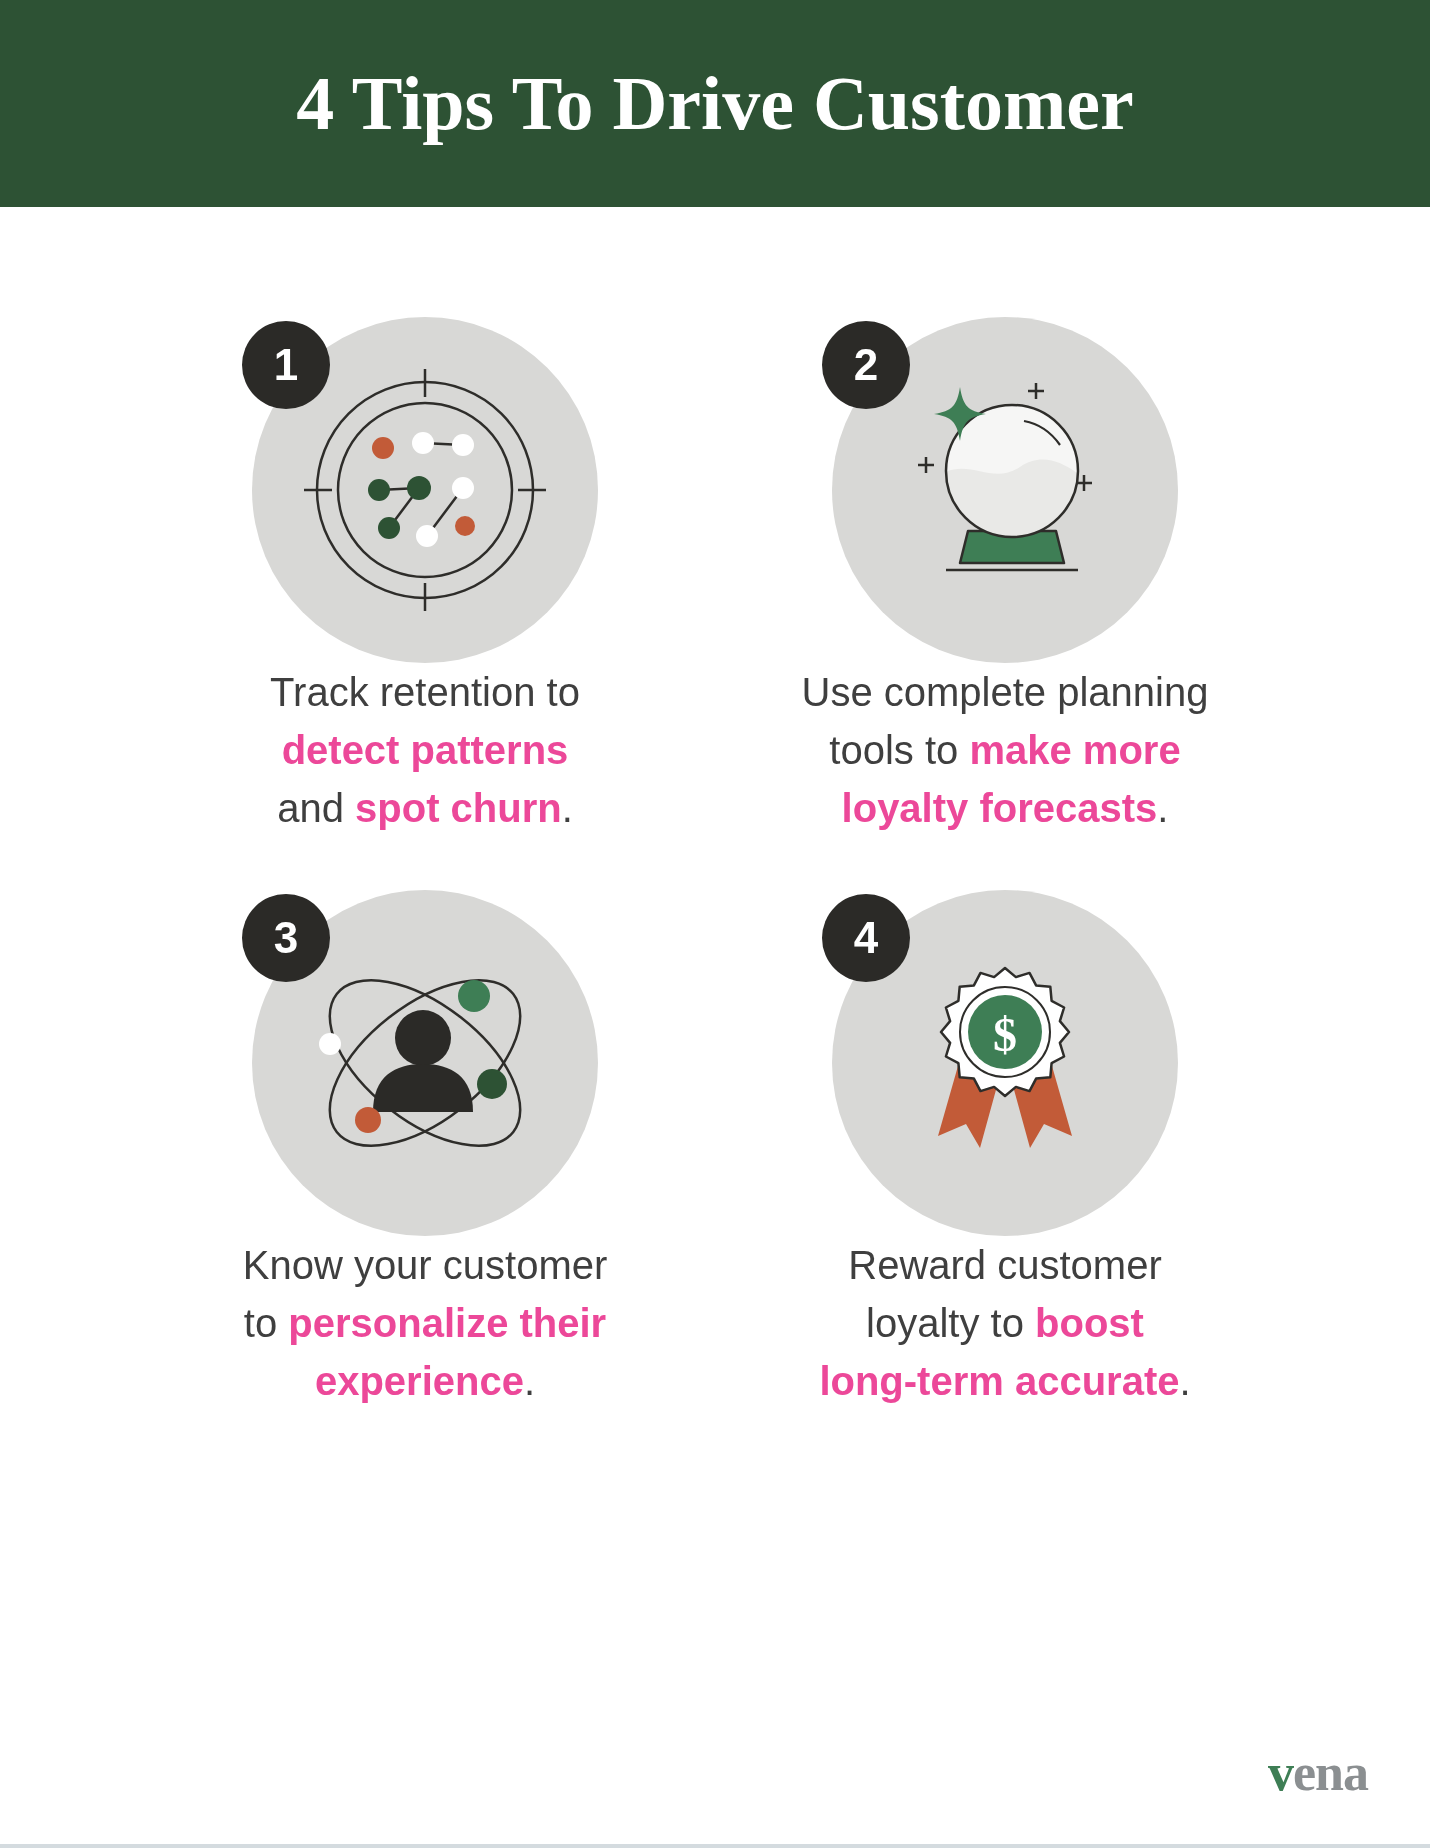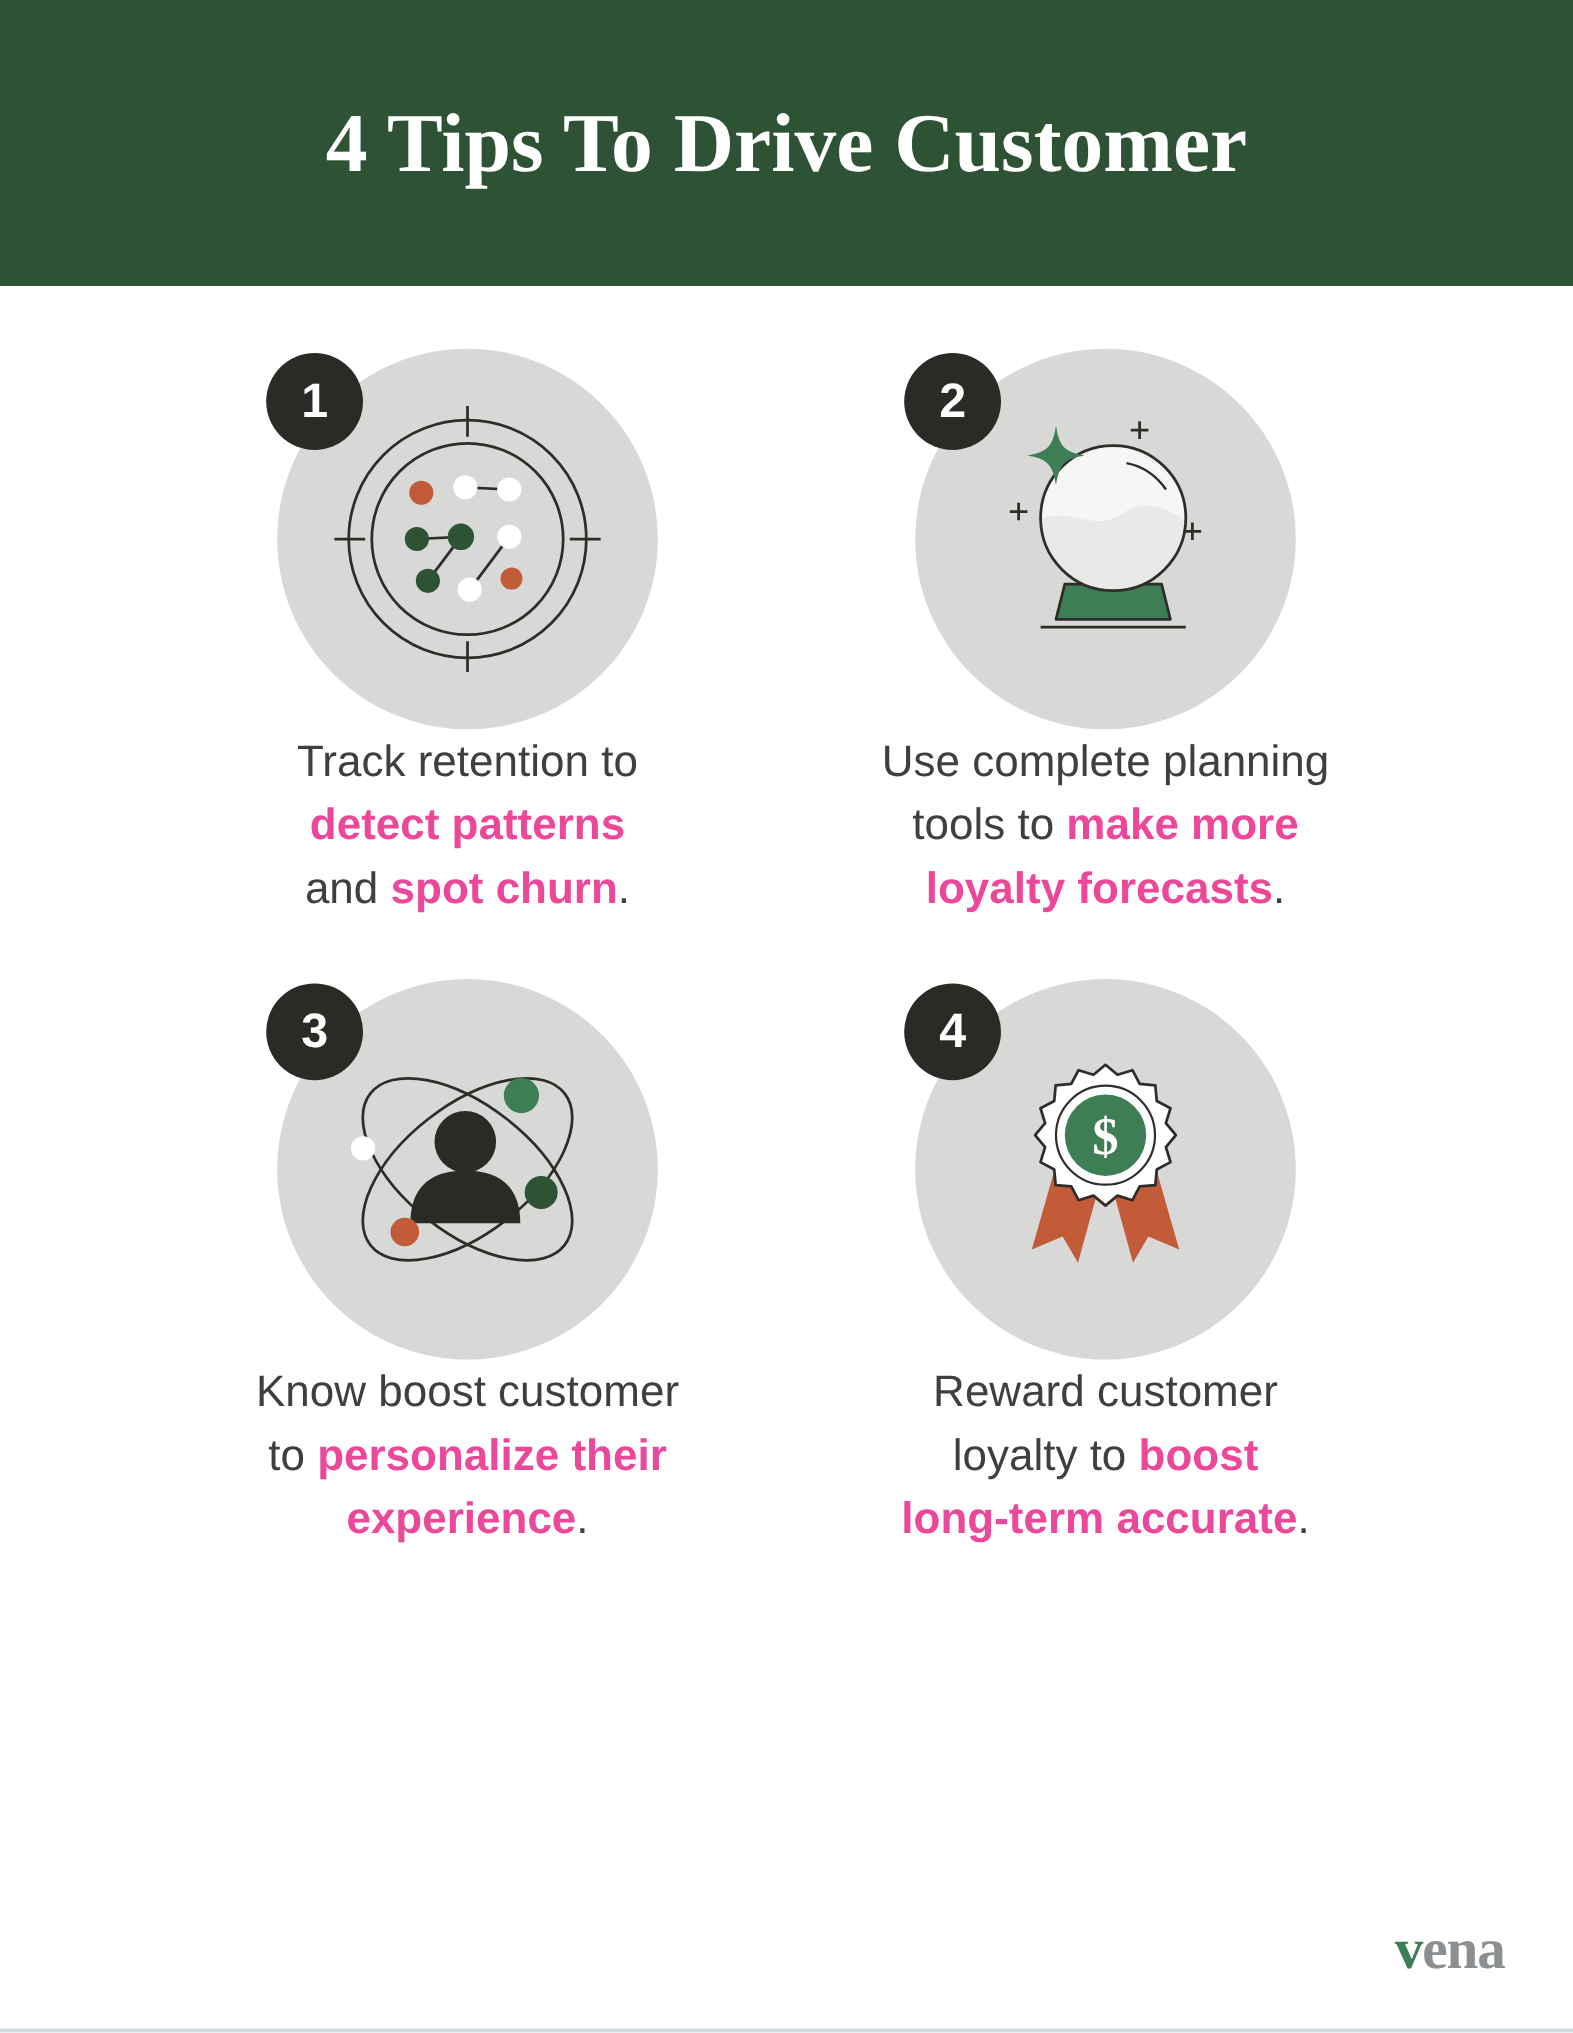--- a/index.html
+++ b/index.html
@@ -9,21 +9,21 @@
     height: 1848px;
     background: var(--background, #ffffff);
     font-family: "Liberation Sans", "DejaVu Sans", sans-serif;
     overflow: hidden;
   }
 
   
   .header {
     position: absolute;
     left: 0; top: 0; right: 0;
-    height: 260px;
+    height: 207px;
     background: var(--header-green, #2d5234);
     display: flex;
     flex-direction: column;
     align-items: center;
     justify-content: center;
   }
   .title-line {
     font-family: "Liberation Serif", "DejaVu Serif", serif;
     font-weight: 700;
     font-size: 76px;
@@ -178,21 +178,21 @@
         <path d="M79,180 C79,144 101,132 129,132 C157,132 179,144 179,180 Z" class="fill-badge"></path>
         <circle cx="180" cy="64" r="16" class="fill-green"></circle>
         <circle cx="198" cy="152" r="15" class="fill-green-dark"></circle>
         <circle cx="74" cy="188" r="13" class="fill-orange"></circle>
         <circle cx="36" cy="112" r="11" class="fill-white"></circle>
       </svg>
       <div class="badge">
         <span>3</span>
       </div>
     </div>
-    <div class="tip-text"><span>Know boost customer</span><br><span>to </span><strong>personalize their</strong><br><strong>experience</strong><span>.</span></div>
+    <div class="tip-text"><span>Know your customer</span><br><span>to </span><strong>personalize their</strong><br><strong>experience</strong><span>.</span></div>
   </div>
 
   <div class="tip tip-4">
     <div class="icon-wrap">
       <div class="circle-bg"></div>
       <svg class="icon" width="262" height="262" viewBox="0 0 262 262">
         <path d="M88,120 L64,204 L92,192 L106,216 L128,136 Z" class="fill-orange"></path>
         <path d="M174,120 L198,204 L170,192 L156,216 L134,136 Z" class="fill-orange"></path>
         <polygon class="fill-white stroke-ink" stroke-width="2.5" stroke-linejoin="round" points="131.0,36.0 141.9,45.1 155.5,40.9 162.1,53.4 176.3,54.7 177.6,68.9 190.1,75.5 185.9,89.1 195.0,100.0 185.9,110.9 190.1,124.5 177.6,131.1 176.3,145.3 162.1,146.6 155.5,159.1 141.9,154.9 131.0,164.0 120.1,154.9 106.5,159.1 99.9,146.6 85.7,145.3 84.4,131.1 71.9,124.5 76.1,110.9 67.0,100.0 76.1,89.1 71.9,75.5 84.4,68.9 85.7,54.7 99.9,53.4 106.5,40.9 120.1,45.1"></polygon>
         <circle cx="131" cy="100" r="45" fill="none" class="stroke-ink" stroke-width="2"></circle>

